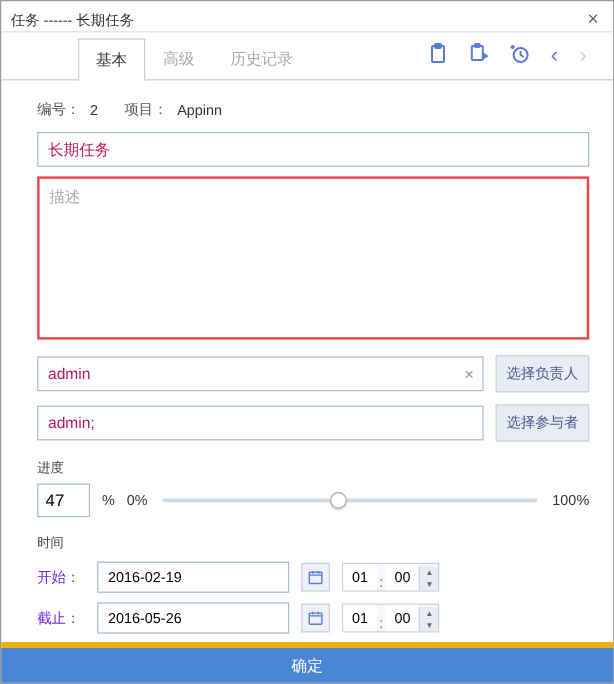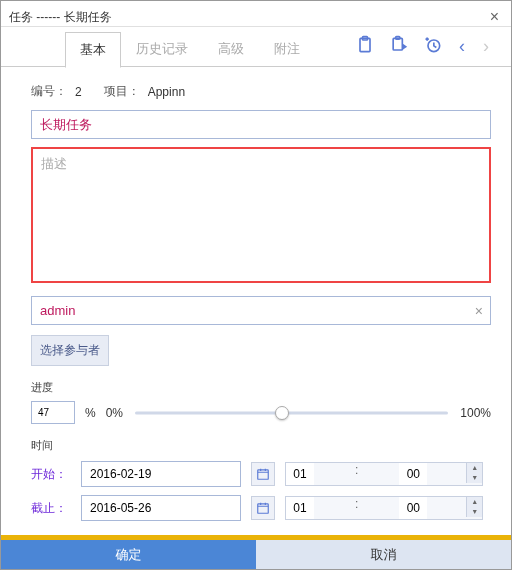--- a/index.html
+++ b/index.html
@@ -21,31 +21,31 @@
   .row-meta .val { color: #333; margin-right: 14px;}
   .text-input { width: 100%; border: 1px solid #a8b8d8; padding: 6px 8px; font-size: 13px; color: #be185d; outline: none; }
   .textarea { width: 100%; height: 136px; border: 2px solid #ef4444; padding: 6px 8px; font-size: 13px; color: #999; resize: none; outline: none; margin-top: 8px;}
   .textarea::placeholder { color: #aaa; }
   .row { display: flex; align-items: center; gap: 10px; margin-top: 10px;}
   .grow { flex: 1; position: relative;}
   .clear-x { position: absolute; right: 8px; top: 50%; transform: translateY(-50%); color: #999; cursor: pointer; font-size: 14px;}
   .side-btn { background: #e8ecf5; border: 1px solid #c8d0e0; color: #4a5a8a; padding: 6px 8px; font-size: 12px; cursor: pointer; min-width: 72px; text-align: center;}
   .section-label { font-size: 11px; color: #404040; margin-top: 14px; }
   .progress-row { display: flex; align-items: center; gap: 10px; margin-top: 6px;}
-  .small-input { width: 44px; border: 1px solid #a8b8d8; padding: 5px 6px; text-align: left; font-size: 10px;}
+  .small-input { width: 44px; border: 1px solid #a8b8d8; padding: 5px 6px; text-align: left; font-size: 14px;}
   .slider-wrap { flex: 1; display: flex; align-items: center; gap: 12px; }
   .slider { flex: 1; position: relative; height: 20px; }
   .slider-track { position: absolute; left: 0; right: 0; top: 50%; height: 3px; background: #d0d8e8; transform: translateY(-50%); border-radius: 2px;}
   .slider-thumb { position: absolute; top: 50%; width: 14px; height: 14px; background: #fff; border: 1px solid #aaa; border-radius: 50%; transform: translate(-50%, -50%); box-shadow: 0 1px 2px rgba(0,0,0,.2); cursor: pointer;}
   .time-row { display: flex; align-items: center; gap: 10px; margin-top: 8px;}
   .time-label { width: 40px; font-size: 12px; color: #6d28d9;}
   .date-input { width: 160px; border: 1px solid #a8b8d8; padding: 5px 8px; font-size: 12px;}
   .cal-btn { width: 24px; height: 24px; border: 1px solid #c8d0e0; background: #eef1f8; display: flex; align-items: center; justify-content: center; cursor: pointer;}
   .cal-btn svg { width: 14px; height: 14px; }
-  .time-part { display: flex; align-items: flex-start; border: 1px solid #c8d0e0; background: #f5f7fb; gap: 39px;}
+  .time-part { display: flex; align-items: flex-end; border: 1px solid #c8d0e0; background: #f5f7fb;}
   .time-seg { width: 28px; text-align: center; padding: 4px 0; font-size: 12px; background: #fff; border: none; outline: none;}
   .time-colon { padding: 0 2px; color: #666;}
   .spin { width: 16px; background: #e8ecf5; display: flex; flex-direction: column; border-left: 1px solid #c8d0e0;}
   .spin div { flex:1; font-size: 8px; text-align: center; color: #666; cursor: pointer; line-height: 10px;}
   .footer { height: 34px; display: flex; border-top: 5px solid #eab308;}
   .footer-btn { flex: 1; display: flex; align-items: center; justify-content: center; font-size: 13px; cursor: pointer;}
   .footer-btn.primary { background: #4b86d6; color: #fff;}
   .footer-btn.secondary { background: #dde5f2; color: #333;}
 </style>
 </head>
@@ -53,23 +53,22 @@
 
 <div class="window">
   <div class="titlebar">
     <span class="title">任务 ------ 长期任务</span>
     <span class="close">×</span>
   </div>
 
   <div class="toolbar">
     <div class="tabs">
       <div class="tab active">基本</div>
+      <div class="tab">高级</div>
       <div class="tab">历史记录</div>
-      <div class="tab">高级</div>
-      <div class="tab">附注</div>
     </div>
     <div class="toolbar-right">
       <span>
         <svg viewBox="0 0 24 24" fill="none" stroke="#5b7bd5" stroke-width="2">
             <rect x="6" y="4" width="12" height="16" rx="1"></rect>
             <rect x="9" y="2" width="6" height="4" rx="1"></rect>
           </svg>
       </span>
       <span>
         <svg viewBox="0 0 24 24" fill="none" stroke="#5b7bd5" stroke-width="2">
@@ -100,23 +99,27 @@
 
     <input class="text-input" value="长期任务" style="">
 
     <textarea class="textarea" placeholder="描述" style=""></textarea>
 
     <div class="row">
       <div class="grow">
         <input class="text-input" value="admin" style="">
         <span class="clear-x">×</span>
       </div>
+      <div class="side-btn">选择负责人</div>
     </div>
 
     <div class="row">
+      <div class="grow">
+        <input class="text-input" value="admin;" style="">
+      </div>
       <div class="side-btn">选择参与者</div>
     </div>
 
     <div class="section-label">进度</div>
     <div class="progress-row">
       <input class="small-input" value="47" style="">
       <span>%</span>
       <div class="slider-wrap">
         <span>0%</span>
         <div class="slider">
@@ -165,15 +168,14 @@
         <div class="spin">
             <div>▴</div>
             <div>▾</div>
           </div>
       </div>
     </div>
   </div>
 
   <div class="footer">
     <div class="footer-btn primary">确定</div>
-    <div class="footer-btn secondary">取消</div>
   </div>
 </div>
 
 </body></html>

